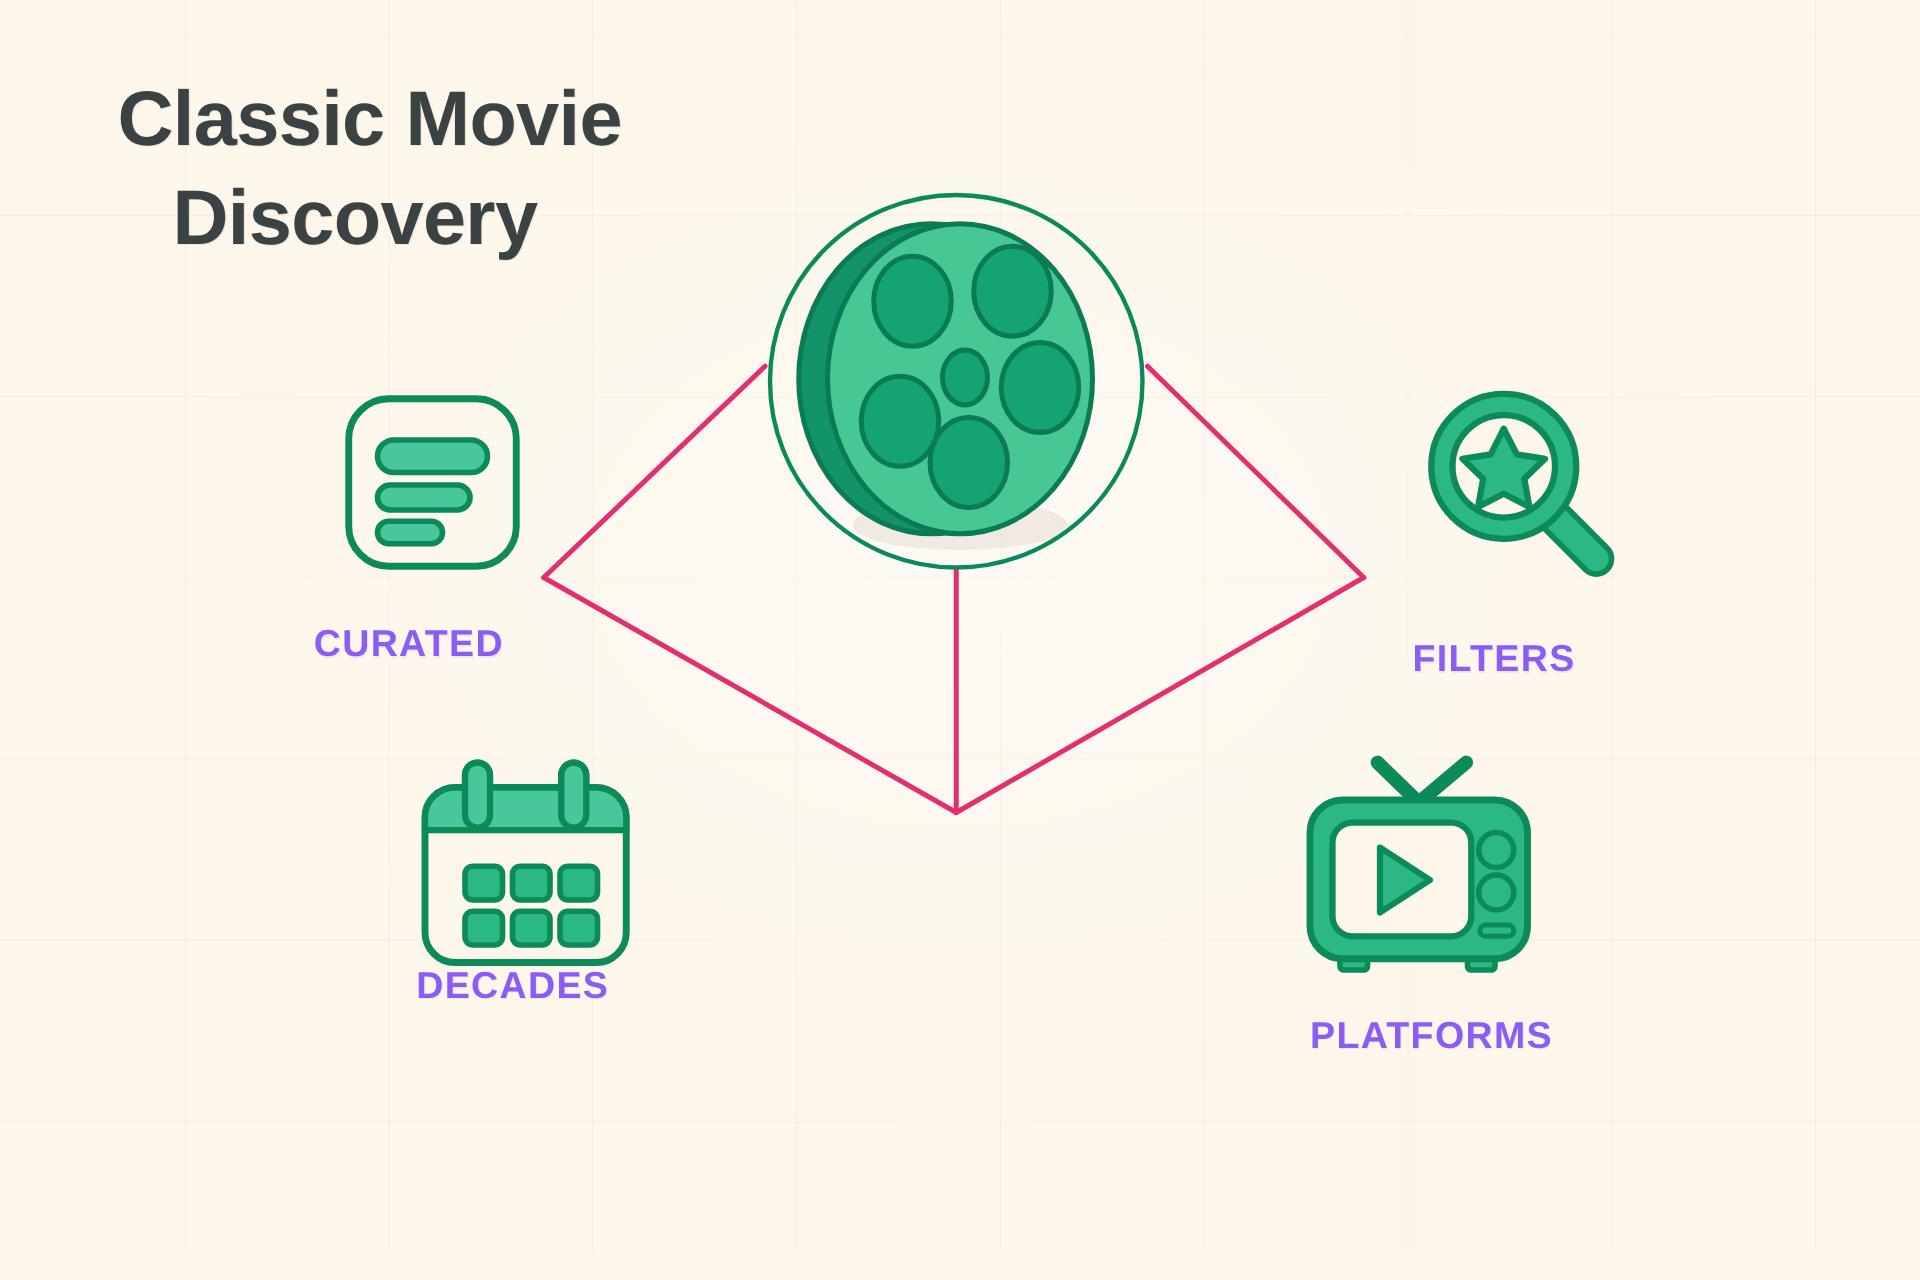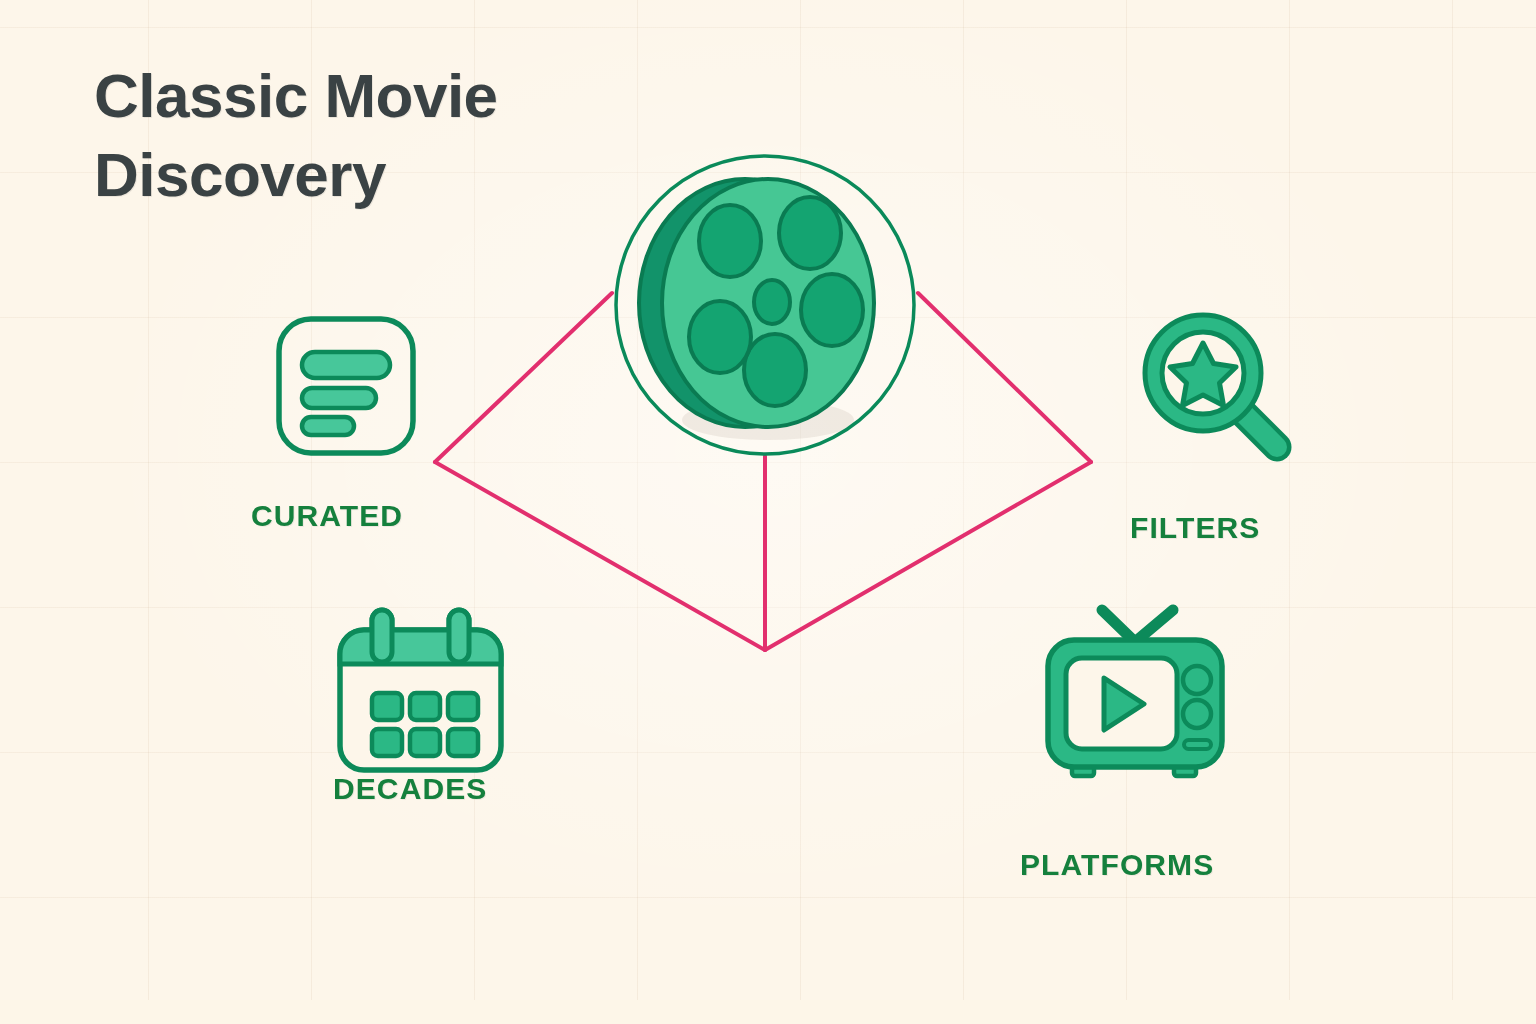--- a/index.html
+++ b/index.html
@@ -39,44 +39,44 @@
     left: 94px;
     top: 56px;
     width: 620px;
     font-size: 62px;
     line-height: 1.28;
     font-weight: 700;
     color: #3a4244;
     letter-spacing: -0.5px;
     text-shadow: 1px 1px 0 rgba(0,0,0,0.07);
   }
-  .title .l2 { display: block; }
+  .title .l2 { display: block; margin-left: 44px; }
 
   
   #connectors {
     position: absolute;
     left: 0; top: 0;
     width: 1536px; height: 1024px;
     pointer-events: none;
   }
 
   
   .node-label {
     position: absolute;
     font-size: 30px;
     font-weight: 700;
-    color: #15803d;
+    color: #8b5cf6;
     letter-spacing: 1.1px;
     white-space: nowrap;
     text-shadow: 1px 1px 0 rgba(0,0,0,0.06);
   }
   .lbl-curated   { left: 251px; top: 499px; }
   .lbl-filters   { left: 1130px; top: 511px; }
   .lbl-decades   { left: 333px; top: 772px; }
-  .lbl-platforms { left: 1020px; top: 812px; margin-top: 36px; }
+  .lbl-platforms { left: 1048px; top: 812px; }
 
   .node-icon { position: absolute; }
 
   
   .reel-wrap { position: absolute; left: 612px; top: 152px; width: 306px; height: 306px; }
 </style>
 </head>
 <body>
 
 <div id="canvas">

